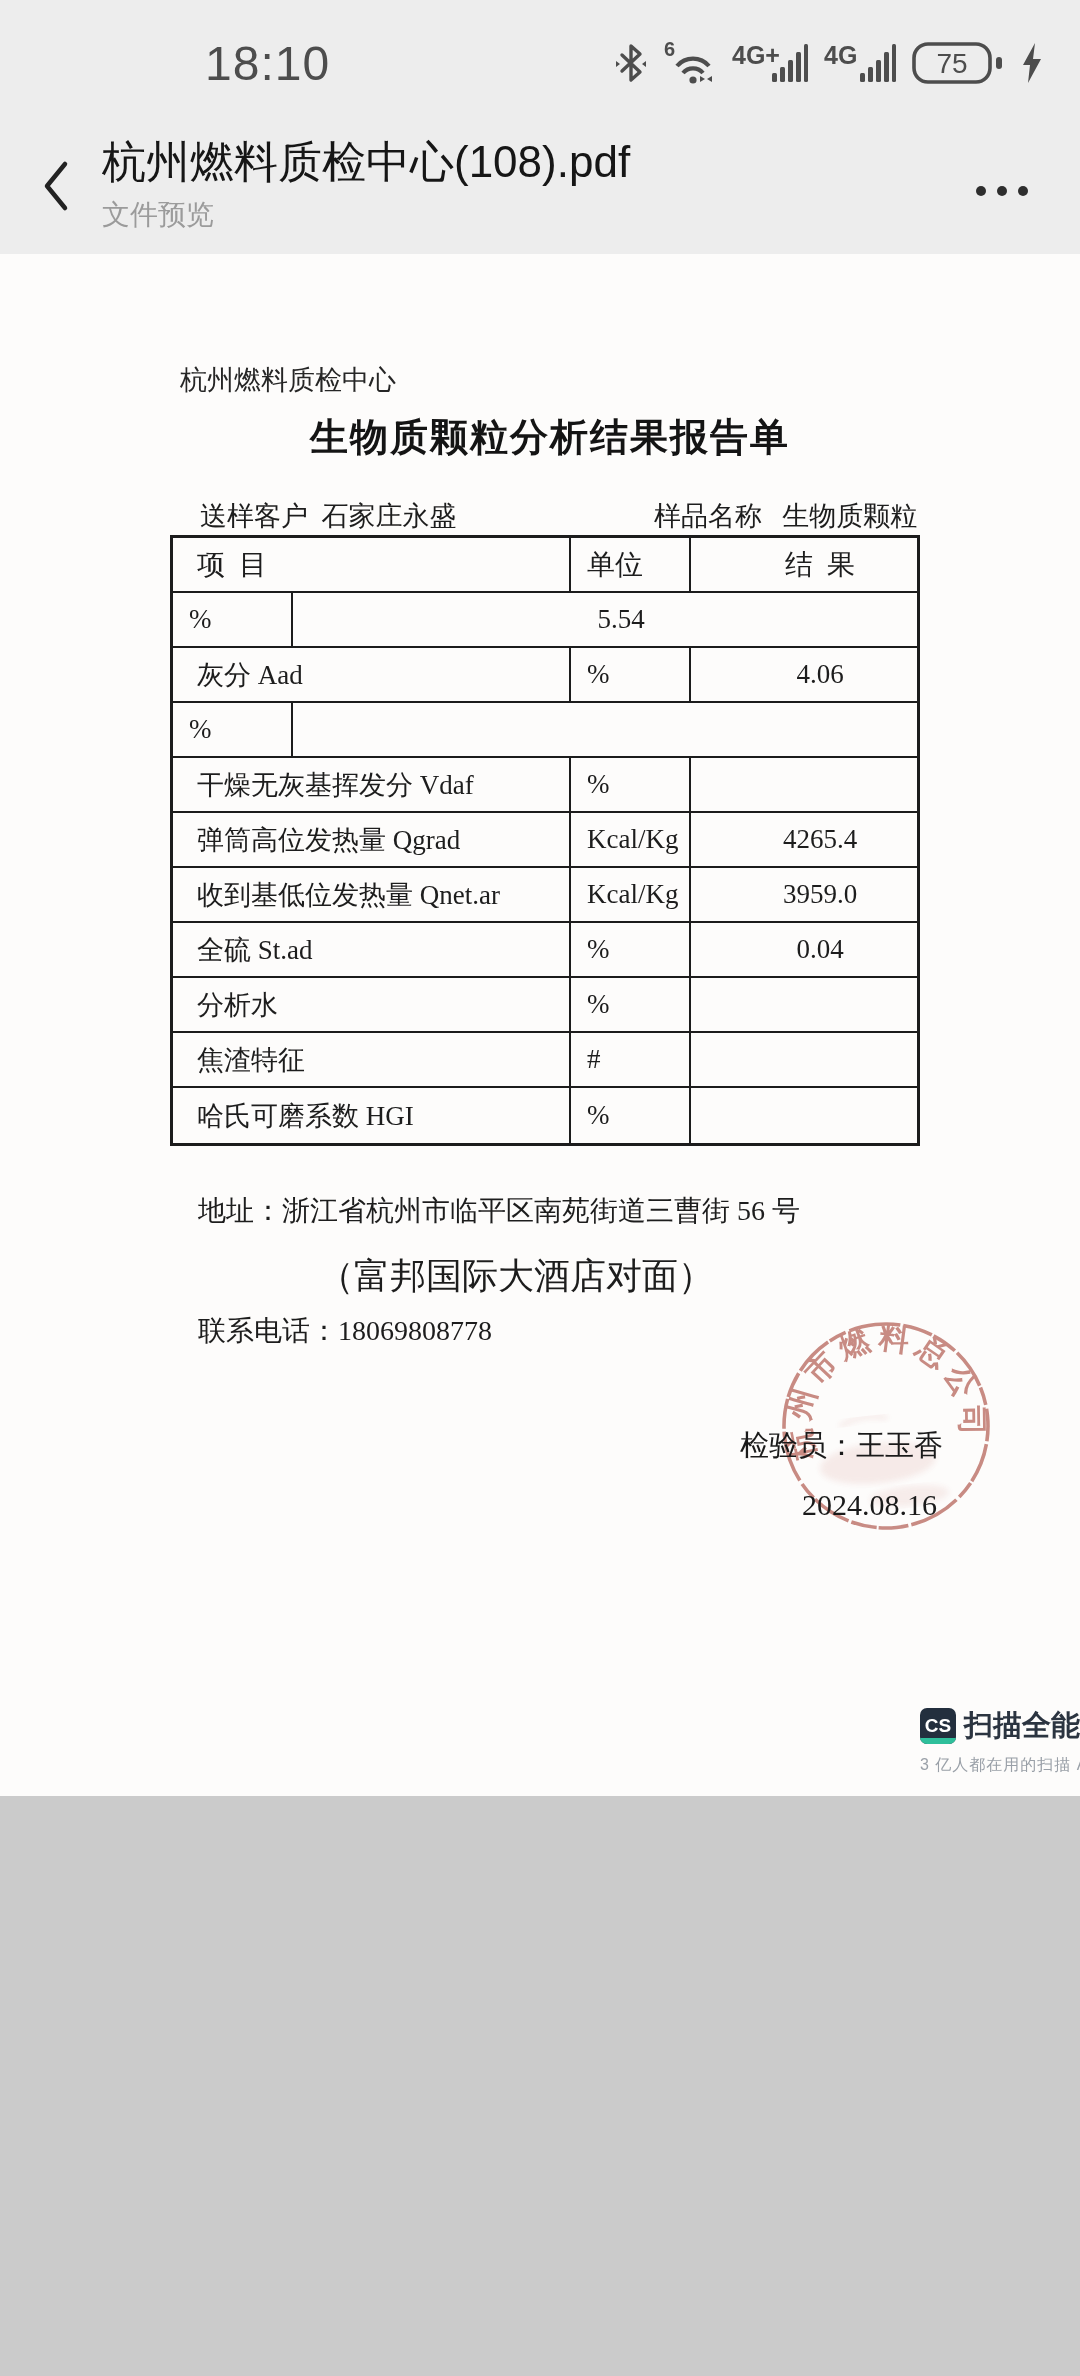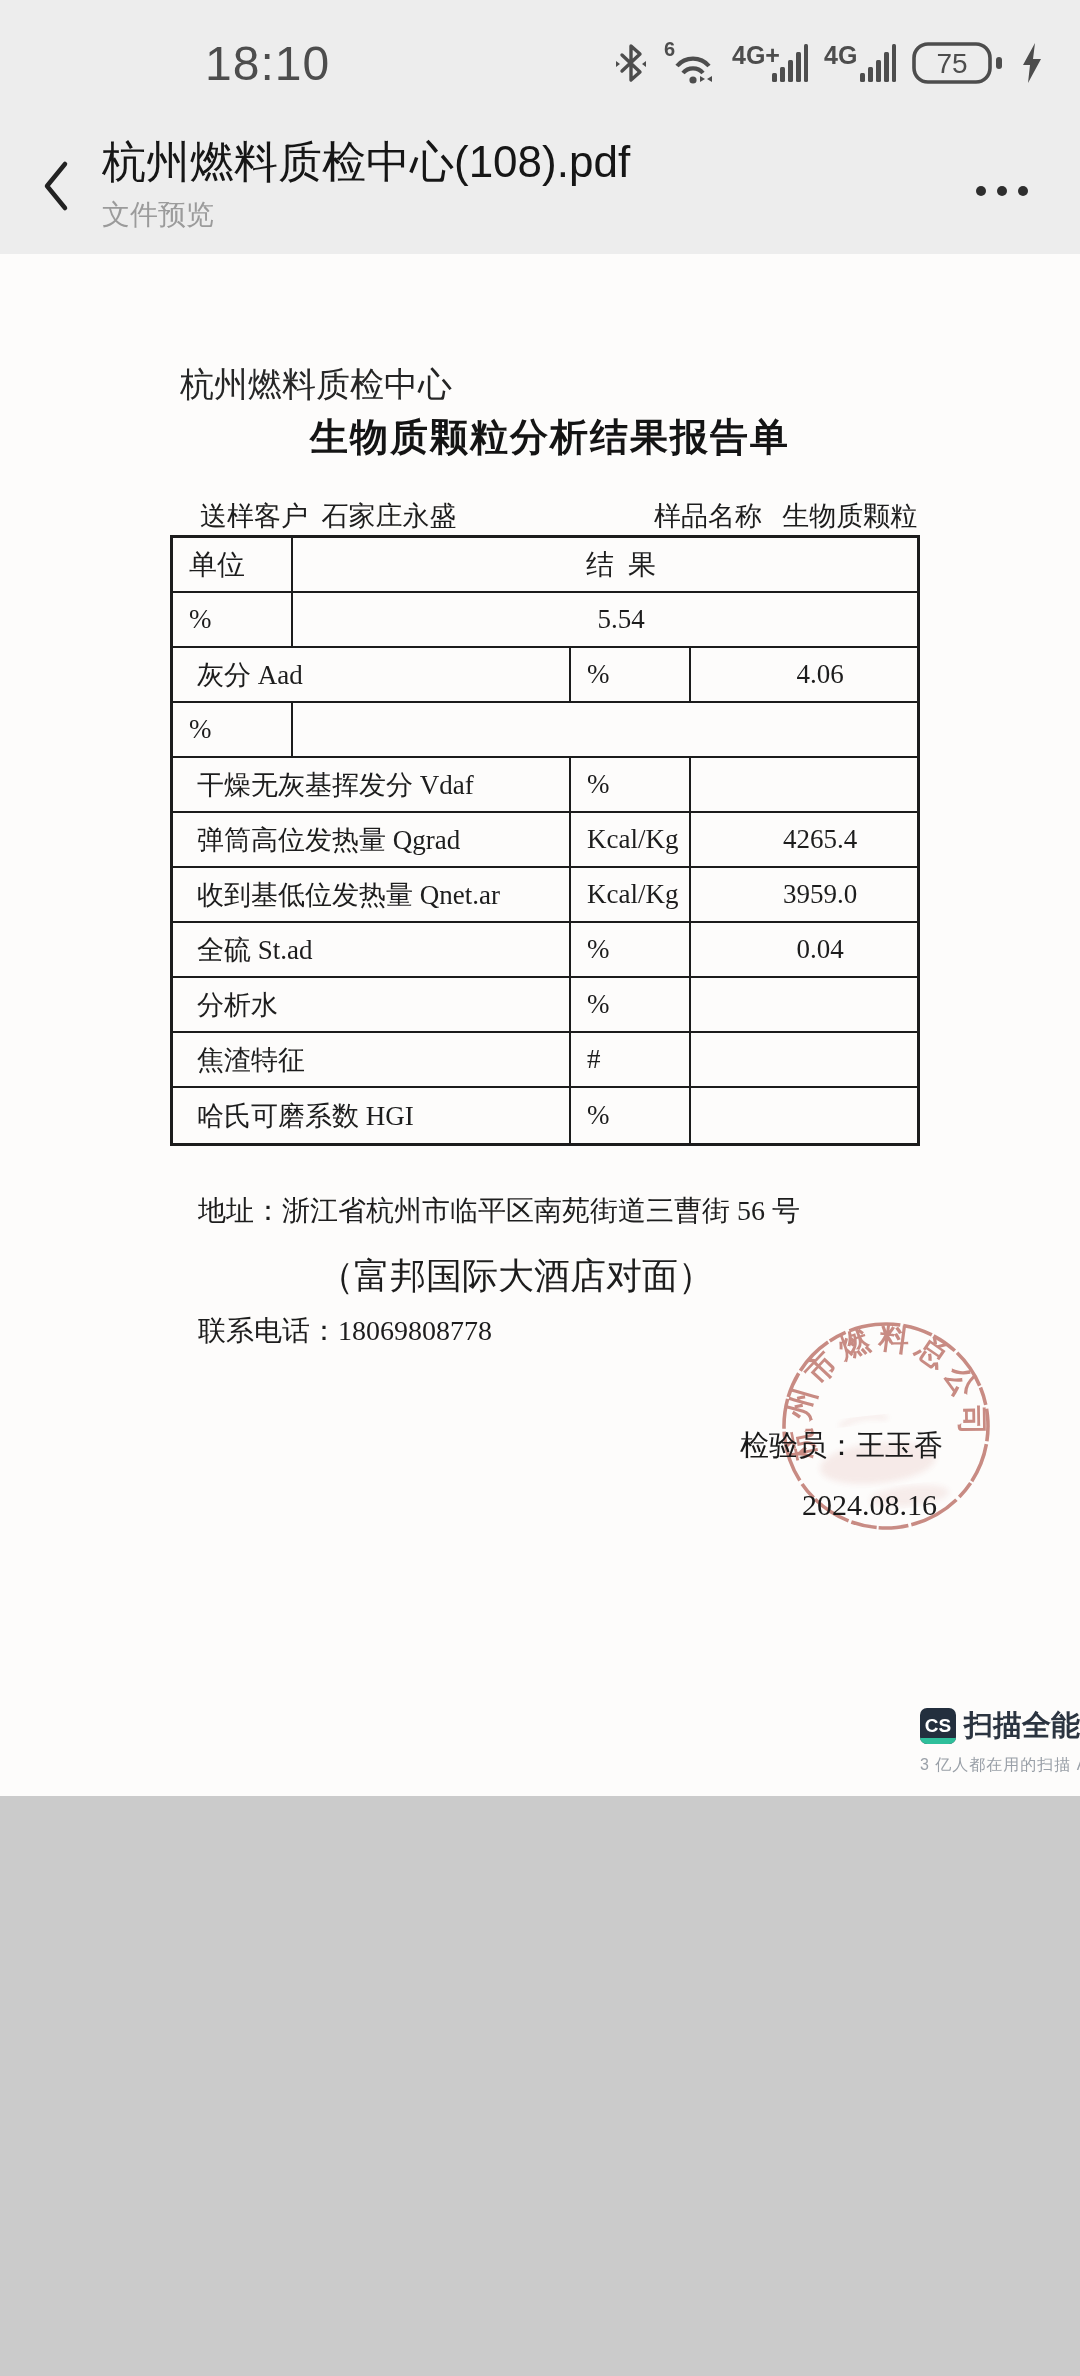--- a/index.html
+++ b/index.html
@@ -38,21 +38,21 @@
   .appbar-menu i {
     width:10px; height:10px; border-radius:50%; background:#2e2e2e; display:block;
   }
   
   .viewer {
     position:absolute; top:254px; left:0; width:1080px; height:1542px;
     background:#fdfcfb;
     font-family:"Liberation Serif", serif;
     color:#1d1d1d;
   }
-  .org-name { position:absolute; left:180px; top:108px; font-size:34px; color:#262626; }
+  .org-name { position:absolute; left:180px; top:108px; font-size:27px; color:#262626; }
   .report-title {
     position:absolute; left:170px; top:158px; width:760px;
     text-align:center; font-size:38px; font-weight:bold; color:#141414;
     letter-spacing:2px;
   }
   .meta-client { position:absolute; left:200px; top:244px; font-size:27px; white-space:pre; }
   .meta-sample { position:absolute; left:654px; top:244px; font-size:27px; white-space:pre; }
   
   .rtable {
     position:absolute; left:170px; top:281px; width:750px;
@@ -170,20 +170,21 @@
 </div>
 
 <div class="viewer">
   <div class="org-name">杭州燃料质检中心</div>
   <div class="report-title">生物质颗粒分析结果报告单</div>
   <div class="meta-client">送样客户  石家庄永盛</div>
   <div class="meta-sample">样品名称   生物质颗粒</div>
 
   <div class="rtable">
       <div class="trow thead">
+        <div class="tcell c0">项  目</div>
         <div class="tcell c1">单位</div>
         <div class="tcell c2">结  果</div>
       </div>
       <div class="trow">
         <div class="tcell c1">%</div>
         <div class="tcell c2">5.54</div>
       </div>
       <div class="trow">
         <div class="tcell c0">灰分 Aad</div>
         <div class="tcell c1">%</div>

